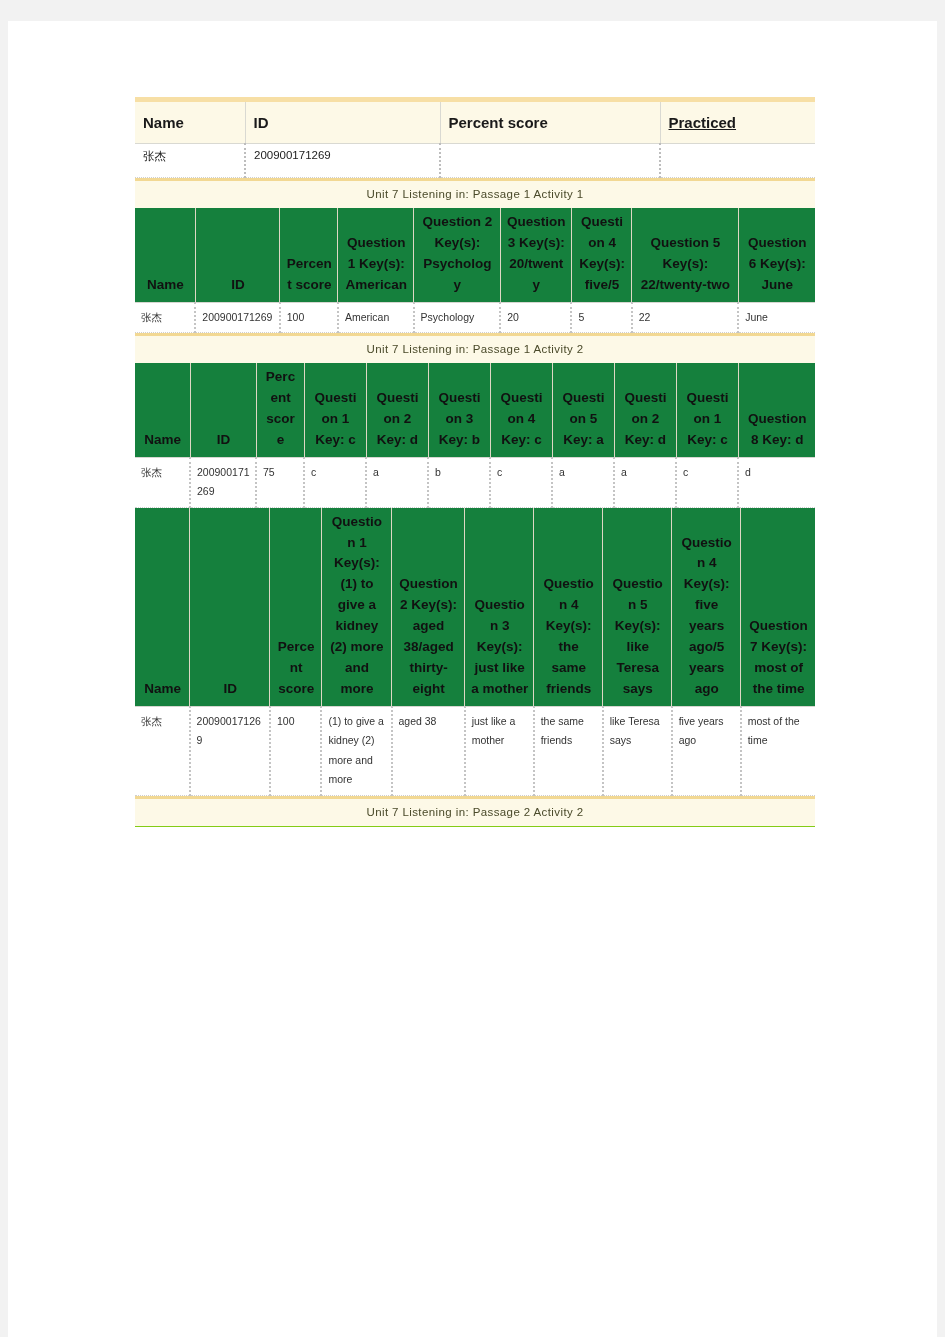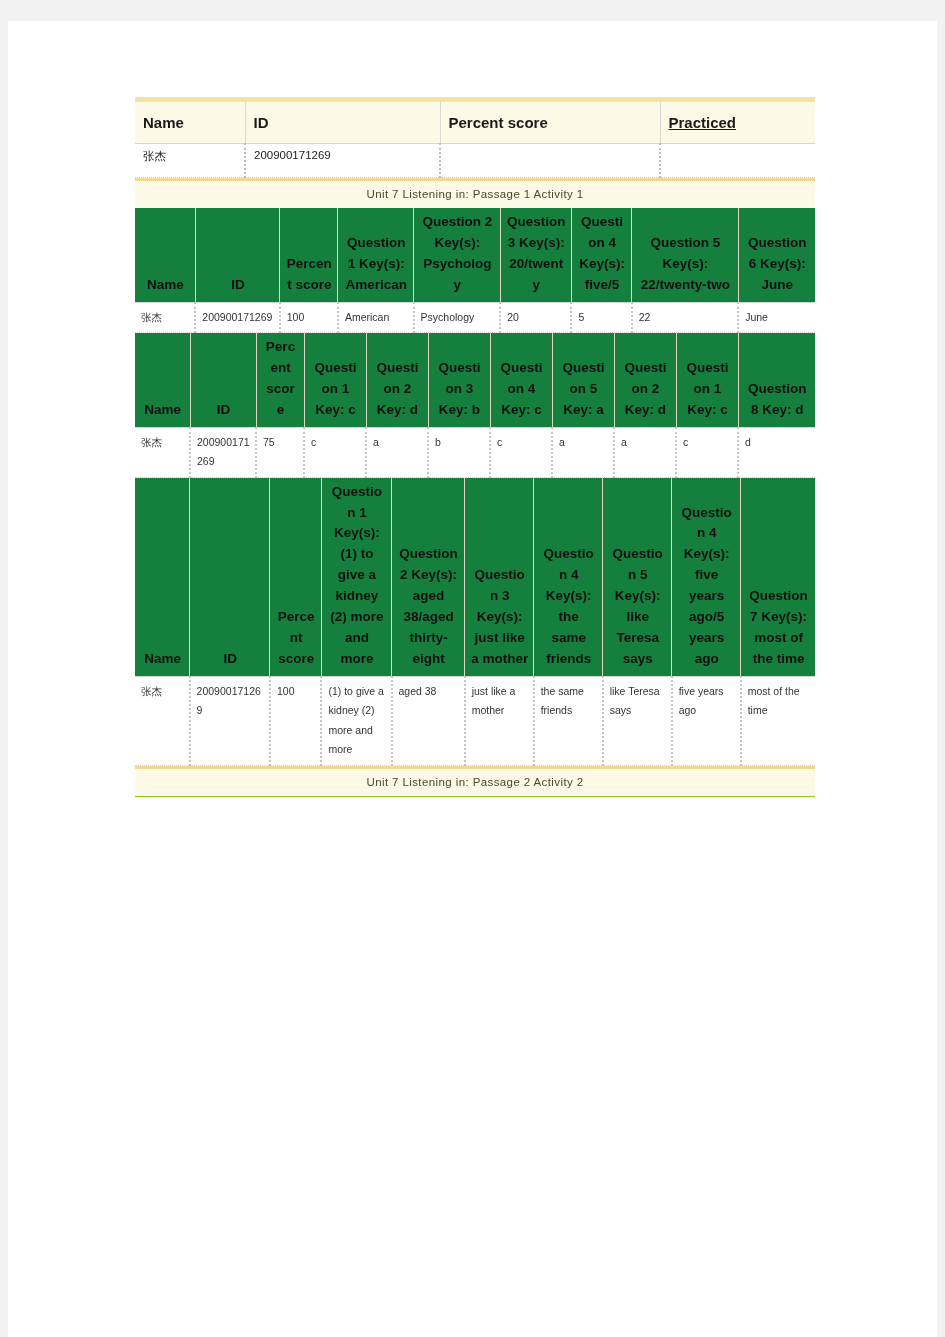--- a/index.html
+++ b/index.html
@@ -173,20 +173,21 @@
           <td>American</td>
           <td>Psychology</td>
           <td>20</td>
           <td>5</td>
           <td>22</td>
           <td>June</td>
         </tr>
       </tbody>
     </table>
 
+    <div class="band">Unit 7 Listening in: Passage 1 Activity 2</div>
     <table class="rep det">
       <colgroup>
         <col style="width:55px">
           <col style="width:66px">
           <col style="width:48px">
         <col style="width:62px">
           <col style="width:62px">
           <col style="width:62px">
         <col style="width:62px">
           <col style="width:62px">

